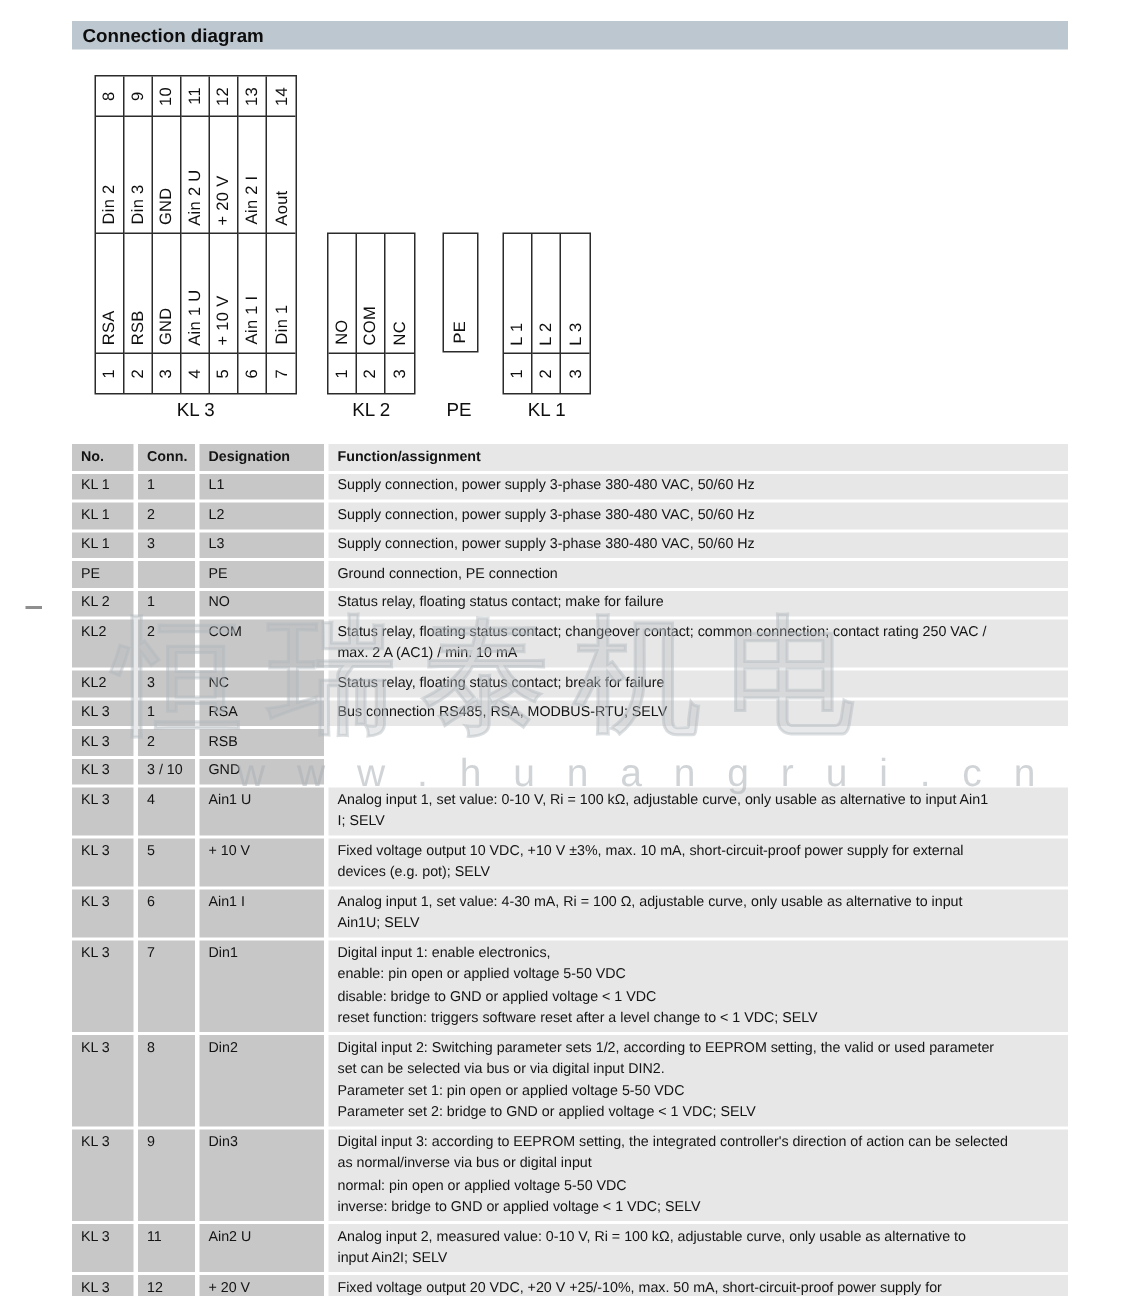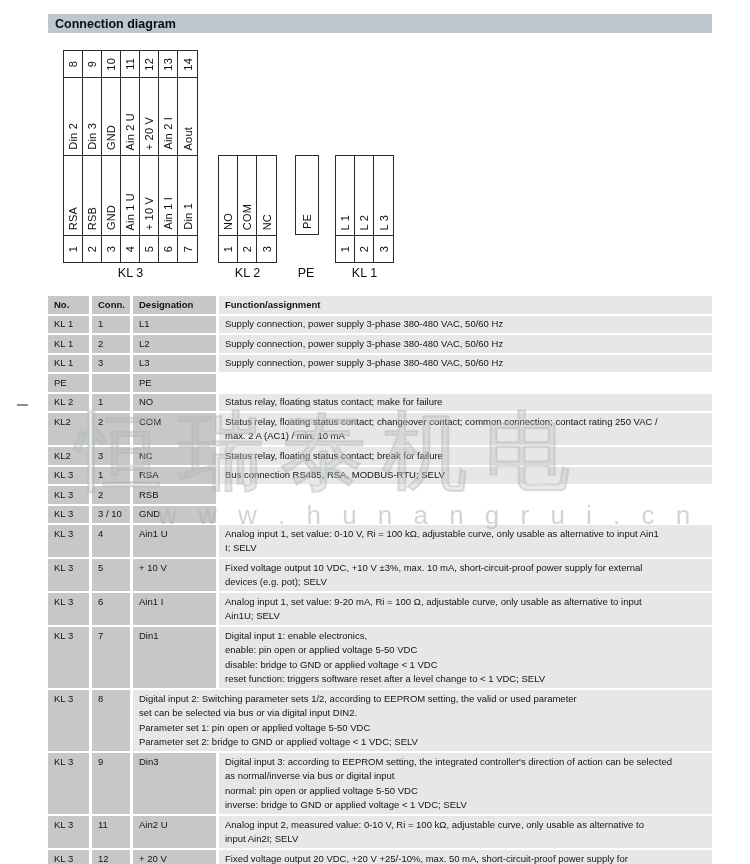--- a/index.html
+++ b/index.html
@@ -228,20 +228,21 @@
     <div class="trow">
       <div class="tcell c-no">KL 1</div>
       <div class="tcell c-conn">3</div>
       <div class="tcell c-des">L3</div>
       <div class="tcell c-fn">Supply connection, power supply 3-phase 380-480 VAC, 50/60 Hz</div>
     </div>
     <div class="trow">
       <div class="tcell c-no">PE</div>
       <div class="tcell c-conn"></div>
       <div class="tcell c-des">PE</div>
+      <div class="tcell c-fn">Ground connection, PE connection</div>
     </div>
     <div class="trow">
       <div class="tcell c-no">KL 2</div>
       <div class="tcell c-conn">1</div>
       <div class="tcell c-des">NO</div>
       <div class="tcell c-fn">Status relay, floating status contact; make for failure</div>
     </div>
     <div class="trow">
       <div class="tcell c-no">KL2</div>
       <div class="tcell c-conn">2</div>
@@ -282,35 +283,36 @@
       <div class="tcell c-no">KL 3</div>
       <div class="tcell c-conn">5</div>
       <div class="tcell c-des">+ 10 V</div>
       <div class="tcell c-fn">Fixed voltage output 10 VDC, +10 V ±3%, max. 10 mA, short-circuit-proof power supply for external
 devices (e.g. pot); SELV</div>
     </div>
     <div class="trow">
       <div class="tcell c-no">KL 3</div>
       <div class="tcell c-conn">6</div>
       <div class="tcell c-des">Ain1 I</div>
-      <div class="tcell c-fn">Analog input 1, set value: 9-20 mA, Ri = 100 Ω, adjustable curve, only usable as alternative to input
+      <div class="tcell c-fn">Analog input 1, set value: 4-30 mA, Ri = 100 Ω, adjustable curve, only usable as alternative to input
 Ain1U; SELV</div>
     </div>
     <div class="trow">
       <div class="tcell c-no">KL 3</div>
       <div class="tcell c-conn">7</div>
       <div class="tcell c-des">Din1</div>
       <div class="tcell c-fn">Digital input 1: enable electronics,
 enable: pin open or applied voltage 5-50 VDC
 disable: bridge to GND or applied voltage &lt; 1 VDC
 reset function: triggers software reset after a level change to &lt; 1 VDC; SELV</div>
     </div>
     <div class="trow">
       <div class="tcell c-no">KL 3</div>
       <div class="tcell c-conn">8</div>
+      <div class="tcell c-des">Din2</div>
       <div class="tcell c-fn">Digital input 2: Switching parameter sets 1/2, according to EEPROM setting, the valid or used parameter
 set can be selected via bus or via digital input DIN2.
 Parameter set 1: pin open or applied voltage 5-50 VDC
 Parameter set 2: bridge to GND or applied voltage &lt; 1 VDC; SELV</div>
     </div>
     <div class="trow">
       <div class="tcell c-no">KL 3</div>
       <div class="tcell c-conn">9</div>
       <div class="tcell c-des">Din3</div>
       <div class="tcell c-fn">Digital input 3: according to EEPROM setting, the integrated controller's direction of action can be selected

